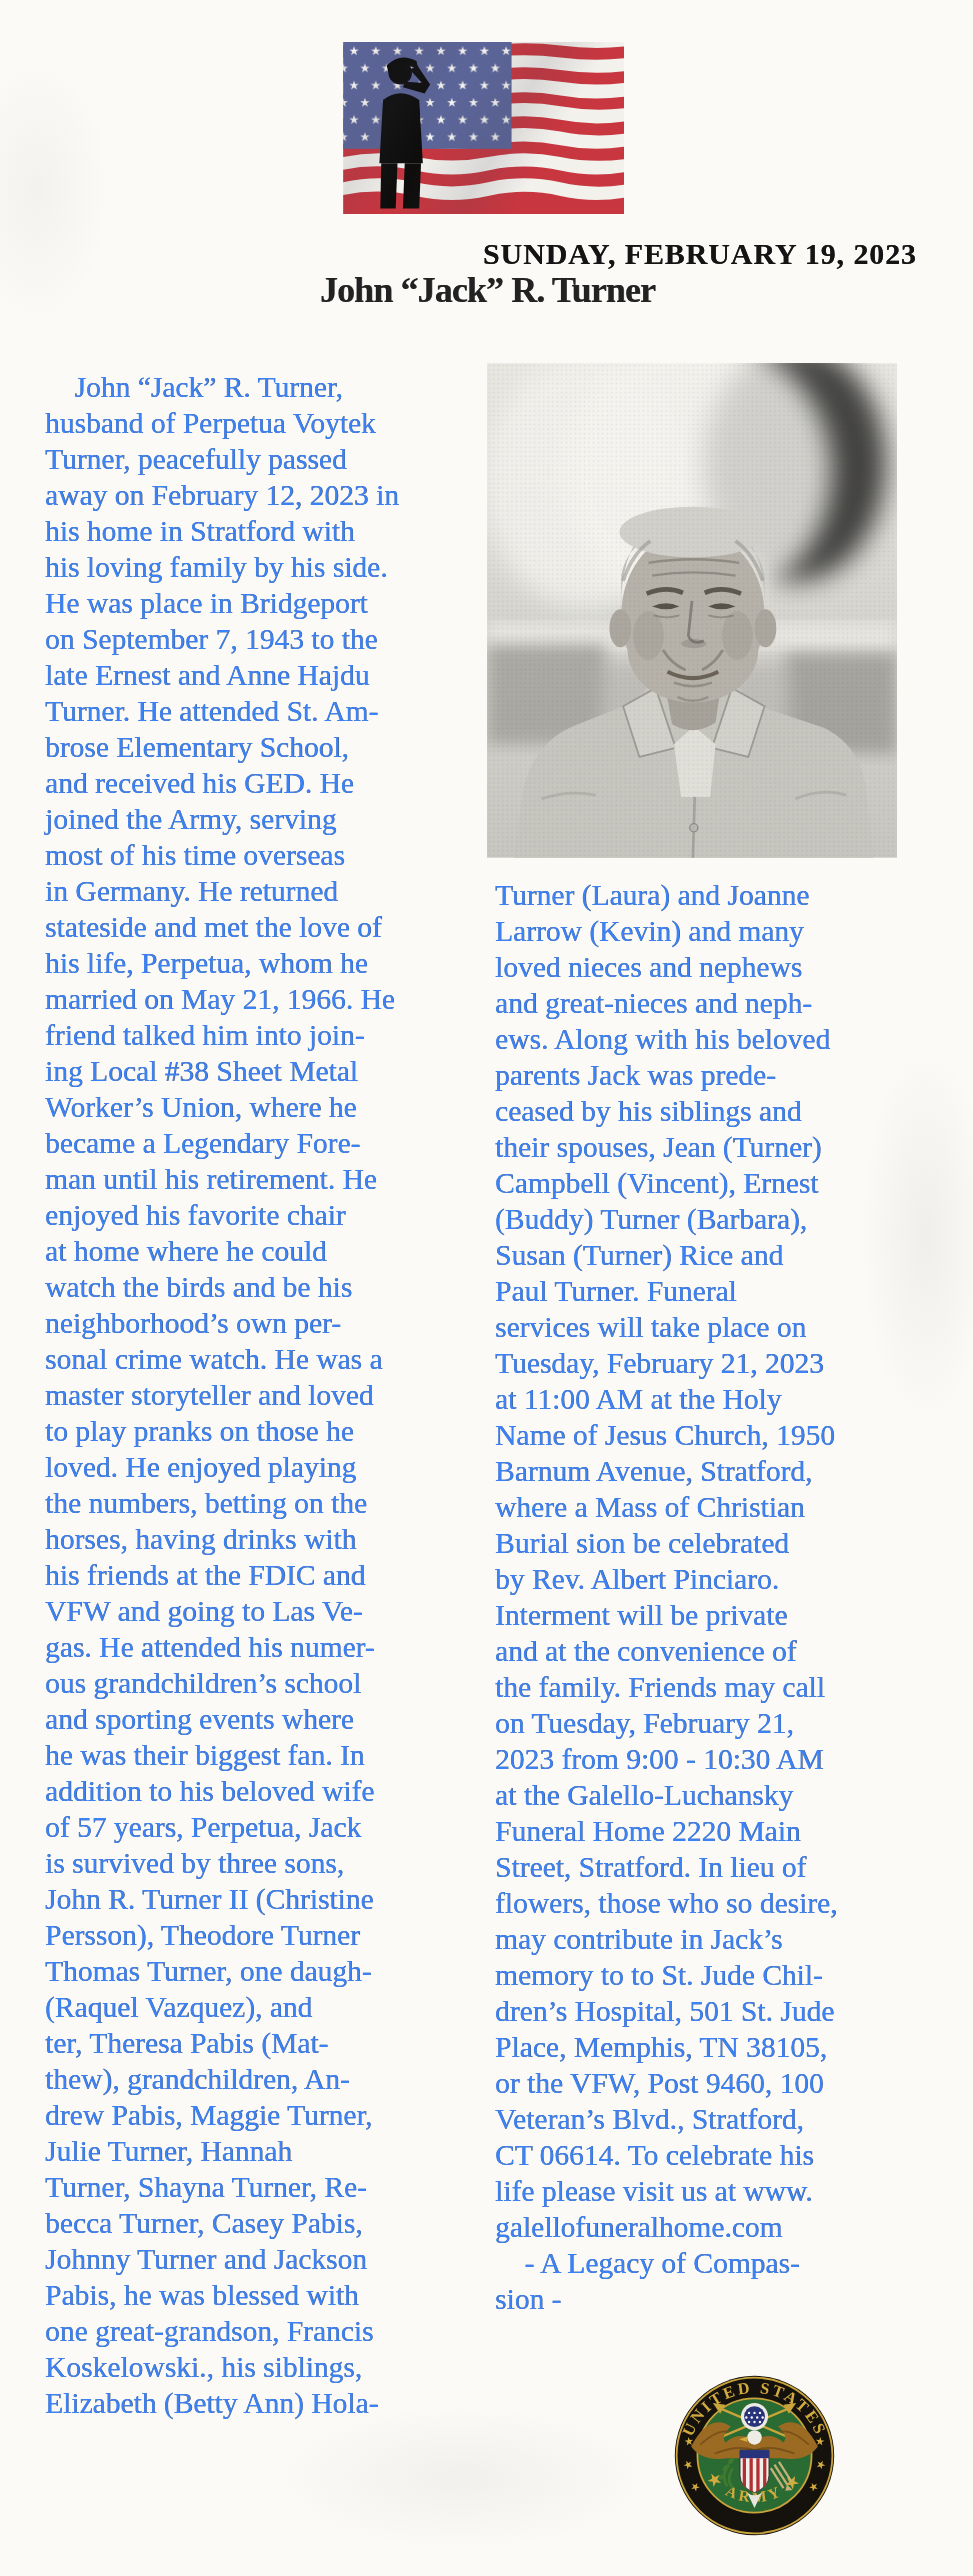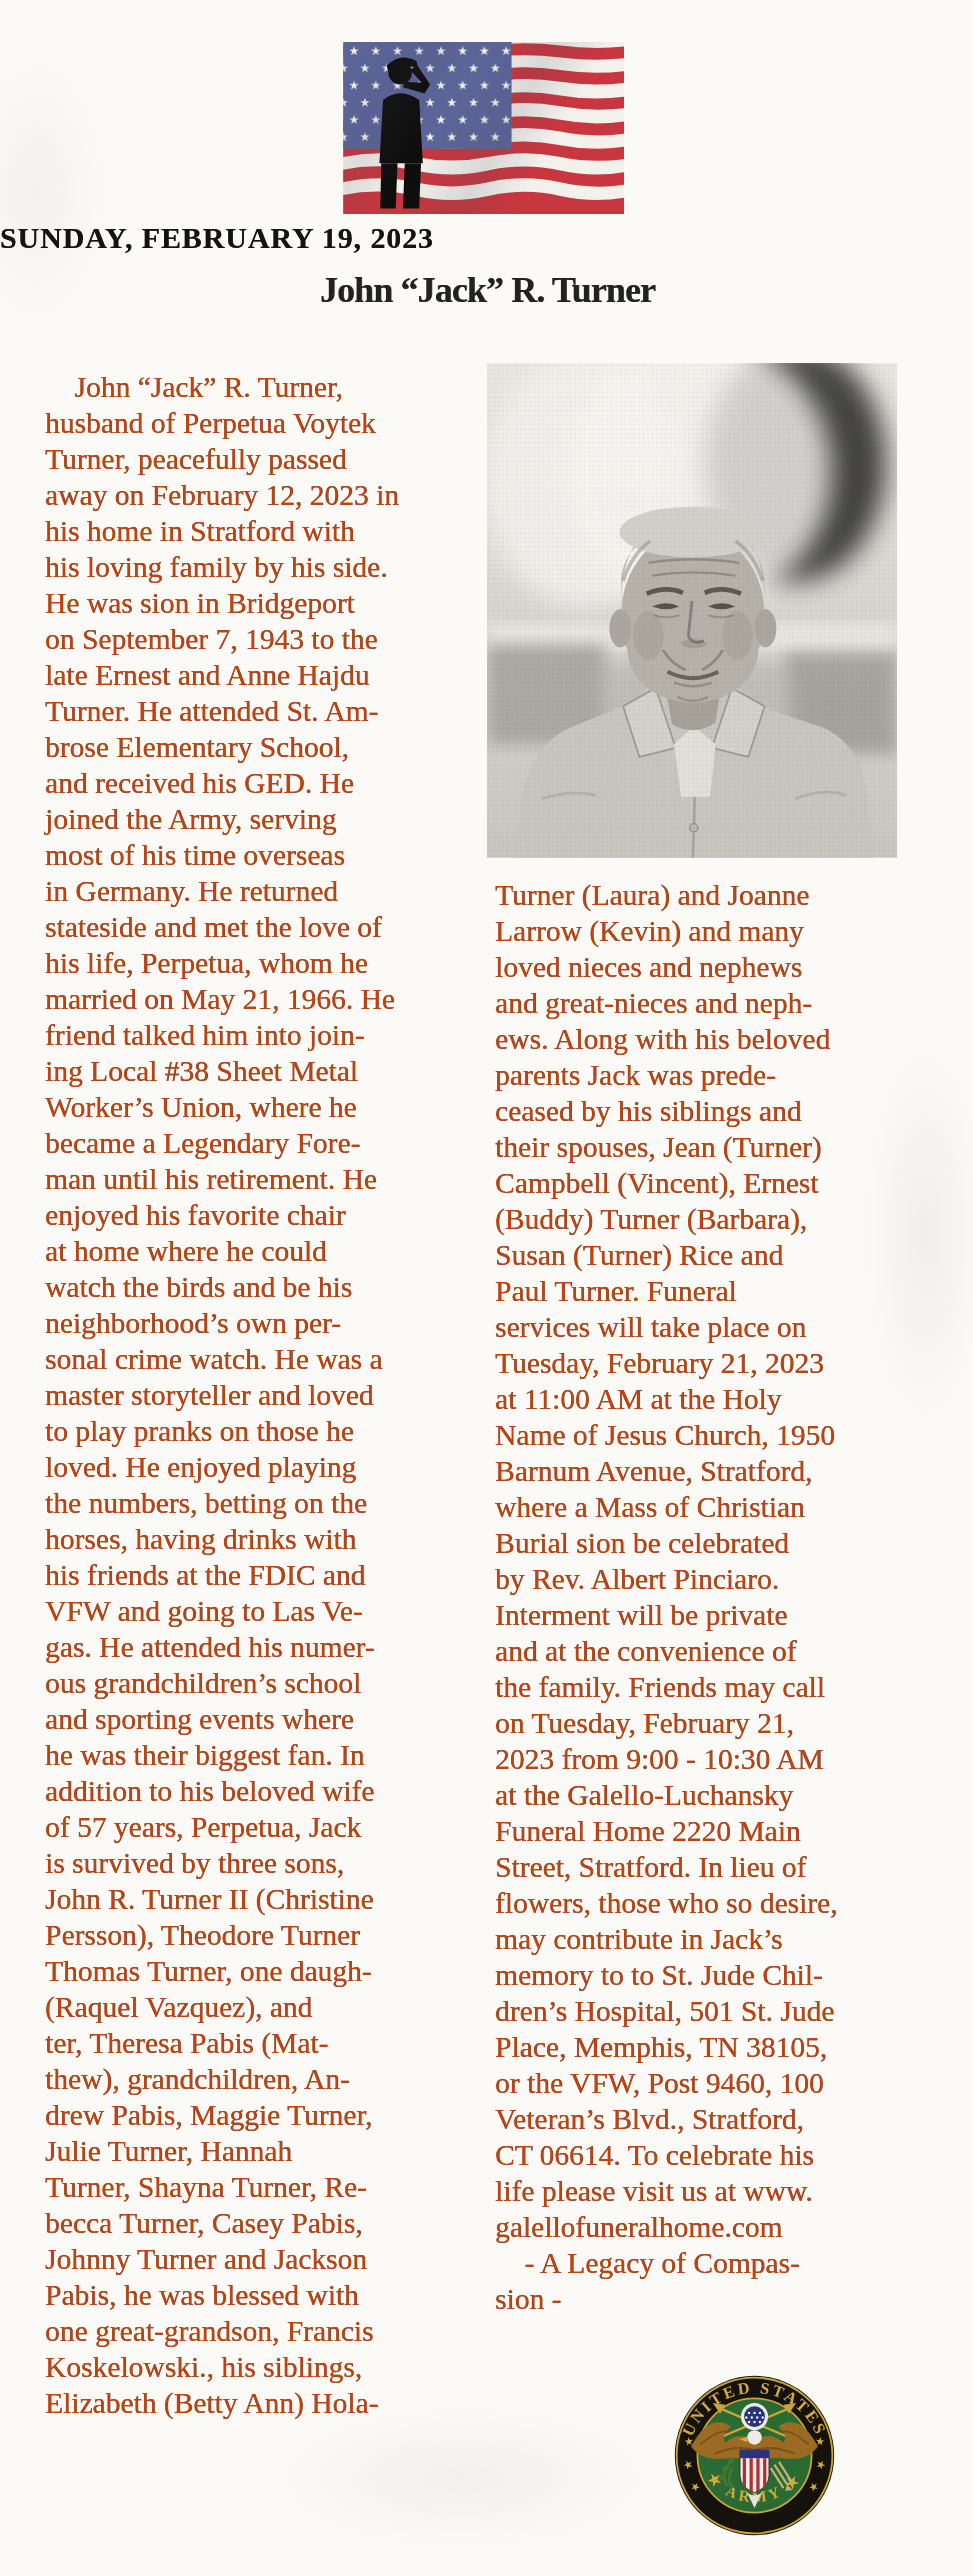--- a/index.html
+++ b/index.html
@@ -4,34 +4,34 @@
 <style>
   html,body{margin:0;padding:0;}
   body{
     width:974px;height:2576px;position:relative;
     background:#fbfaf7;
     font-family:"Liberation Serif","DejaVu Serif",serif;
     color:#1b1b1b;overflow:hidden;
   }
   .flag{position:absolute;left:343px;top:42px;width:281px;height:172px;}
   .pub-date{
-    position:absolute;left:0;top:221px;width:917px;text-align:left;
+    position:absolute;left:0;top:237px;width:917px;text-align:right;
     font-size:30px;font-weight:700;letter-spacing:0.9px;color:#141414;
     text-shadow:0 0 0.5px rgba(20,20,20,.8);
   }
   .obit-title{
     position:absolute;left:8px;top:269px;width:959px;margin:0;text-align:center;
     font-size:36px;font-weight:700;letter-spacing:-0.9px;color:#222;
     text-shadow:0.4px 0.4px 0.5px rgba(30,30,30,.65);
   }
   .col{
     position:absolute;
     font-size:29.5px;line-height:36px;
     text-shadow:0.3px 0.3px 0.5px rgba(25,25,25,.75);
-    color:#c2410c;
+    color:#3b82f6;
   }
   .col-left{left:45px;top:369px;width:416px;}
   .col-right{left:495px;top:877px;width:419px;}
   .line{height:36px;white-space:nowrap;}
   .photo{position:absolute;left:487px;top:363px;width:410px;height:495px;}
   .seal{position:absolute;left:673px;top:2374px;width:163px;height:163px;}
   .smudge{position:absolute;border-radius:50%;pointer-events:none;}
   .s1{left:862px;top:1044px;width:127px;height:381px;background:radial-gradient(closest-side,rgba(170,168,158,.14),transparent);}
   .s2{left:272px;top:2405px;width:381px;height:145px;background:radial-gradient(closest-side,rgba(170,168,158,.12),transparent);}
   .s3{left:-36px;top:54px;width:145px;height:272px;background:radial-gradient(closest-side,rgba(170,168,158,.10),transparent);}
@@ -88,21 +88,21 @@
 <div class="pub-date">SUNDAY, FEBRUARY 19, 2023</div>
 <h1 class="obit-title">John “Jack” R. Turner</h1>
 
 <div class="col col-left">
     <div class="line">&nbsp;&nbsp;&nbsp;&nbsp;John “Jack” R. Turner,</div>
     <div class="line">husband of Perpetua Voytek</div>
     <div class="line">Turner, peacefully passed</div>
     <div class="line">away on February 12, 2023 in</div>
     <div class="line">his home in Stratford with</div>
     <div class="line">his loving family by his side.</div>
-    <div class="line">He was sion in Bridgeport</div>
+    <div class="line">He was place in Bridgeport</div>
     <div class="line">on September 7, 1943 to the</div>
     <div class="line">late Ernest and Anne Hajdu</div>
     <div class="line">Turner. He attended St. Am-</div>
     <div class="line">brose Elementary School,</div>
     <div class="line">and received his GED. He</div>
     <div class="line">joined the Army, serving</div>
     <div class="line">most of his time overseas</div>
     <div class="line">in Germany. He returned</div>
     <div class="line">stateside and met the love of</div>
     <div class="line">his life, Perpetua, whom he</div>

